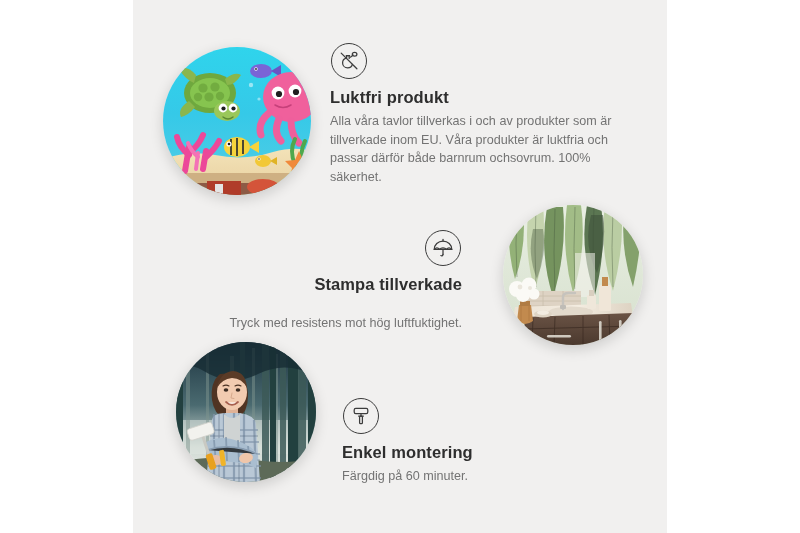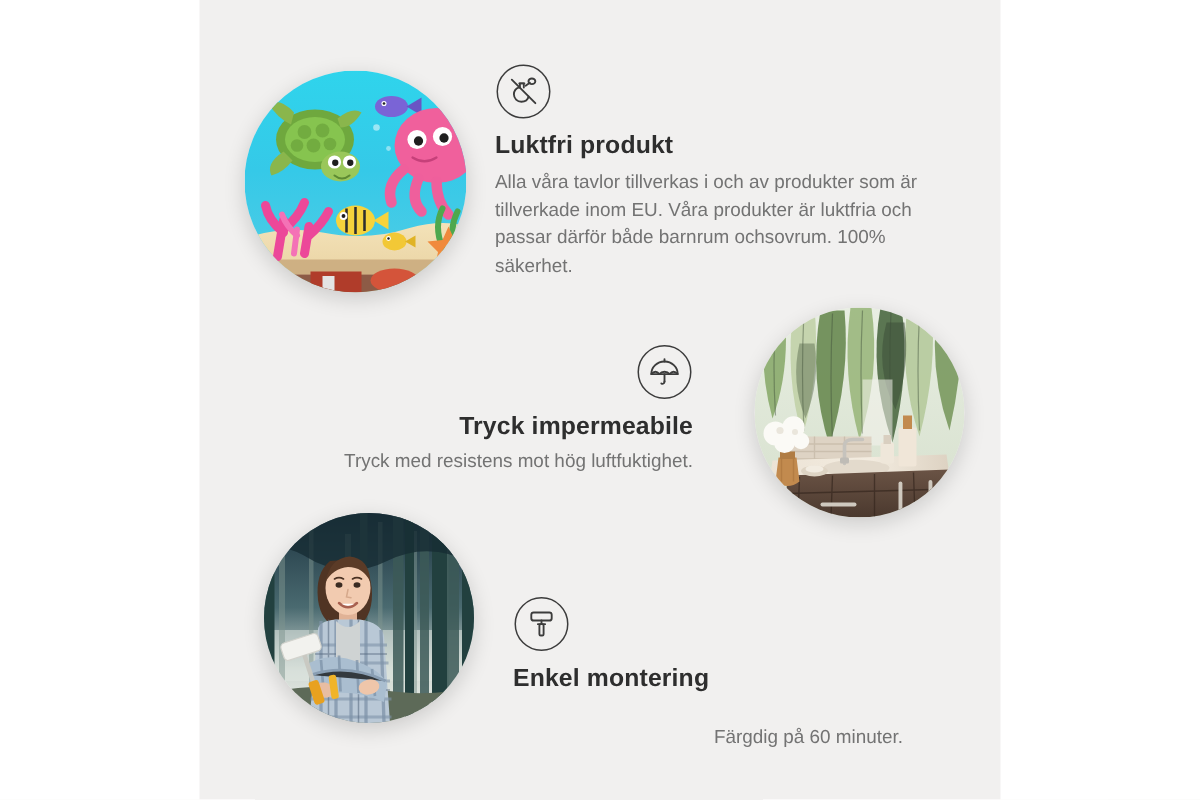--- a/index.html
+++ b/index.html
@@ -69,27 +69,27 @@
   
   #block-odour { left: 330px; top: 43px; width: 300px; }
   #block-odour .icon-circle { margin-left: 1px; }
   #block-odour .feat-title { margin-top: 9px; }
   #block-odour .feat-body  { margin-top: 5px; width: 288px; }
 
   
   #block-waterproof { left: 190px; top: 230px; width: 272px; text-align: right; }
   #block-waterproof .icon-circle { margin-left: auto; margin-right: 1px; }
   #block-waterproof .feat-title { margin-top: 9px; }
-  #block-waterproof .feat-body  { margin-top: 4px; }
+  #block-waterproof .feat-body  { margin-top: 20px; }
 
   
   #block-mounting { left: 342px; top: 398px; width: 260px; }
   #block-mounting .icon-circle { margin-left: 1px; }
   #block-mounting .feat-title { margin-top: 9px; }
-  #block-mounting .feat-body  { margin-top: 20px; text-align: right; }
+  #block-mounting .feat-body  { margin-top: 5px; }
 
   
   .photo {
     position: absolute;
     border-radius: 50%;
     overflow: hidden;
     box-shadow: 0 4px 14px rgba(0,0,0,0.16);
   }
   .photo svg { display: block; width: 100%; height: 100%; }
 
@@ -432,21 +432,21 @@
       <svg width="24" height="24" viewBox="0 0 24 24" fill="none" stroke="#3c3c3c" stroke-width="1.25" stroke-linecap="round" stroke-linejoin="round">
         <path d="M3.2 13.4 C3.2 8.7 7.1 5 12 5 C16.9 5 20.8 8.7 20.8 13.4 Z"></path>
         <path d="M3.2 13.4 C5 11.3 6.9 11.3 8.6 13.4"></path>
         <path d="M8.6 13.4 C10.3 11.3 13.7 11.3 15.4 13.4"></path>
         <path d="M15.4 13.4 C17.1 11.3 19 11.3 20.8 13.4"></path>
         <path d="M12 13.4 L12 18.3"></path>
         <path d="M12 18.3 C12 19.6 10.9 20.3 9.9 19.6"></path>
         <path d="M12 5 L12 3.4"></path>
       </svg>
     </div>
-    <h3 class="feat-title">Tryck impermeabile</h3>
+    <h3 class="feat-title">Stampa tillverkade</h3>
     <p class="feat-body">Tryck med resistens mot hög luftfuktighet.</p>
   </div>
 
   <div class="feature" id="block-mounting">
     <div class="icon-circle">
       <svg width="24" height="24" viewBox="0 0 24 24" fill="none" stroke="#3c3c3c" stroke-width="1.25" stroke-linecap="round" stroke-linejoin="round">
         <rect x="5.2" y="4.3" width="13.6" height="5.4" rx="1.6"></rect>
         <path d="M12 9.7 L12 12.1"></path>
         <path d="M9.6 12.1 L14.4 12.1"></path>
         <rect x="10.6" y="12.1" width="2.8" height="7.6" rx="0.9"></rect>

